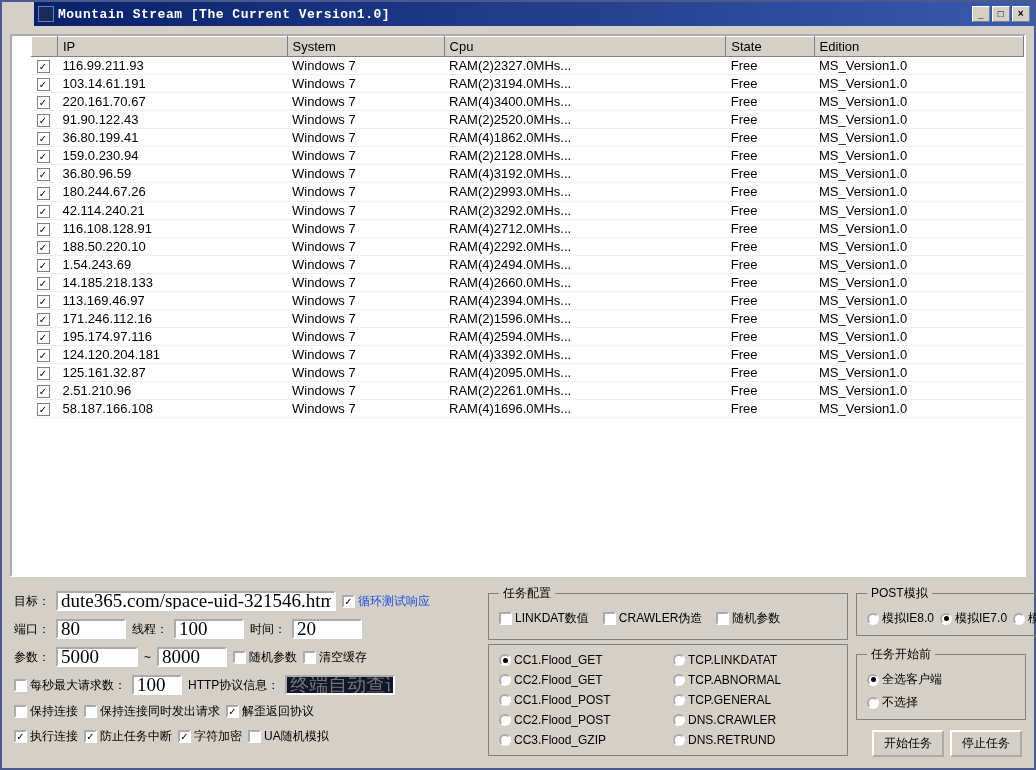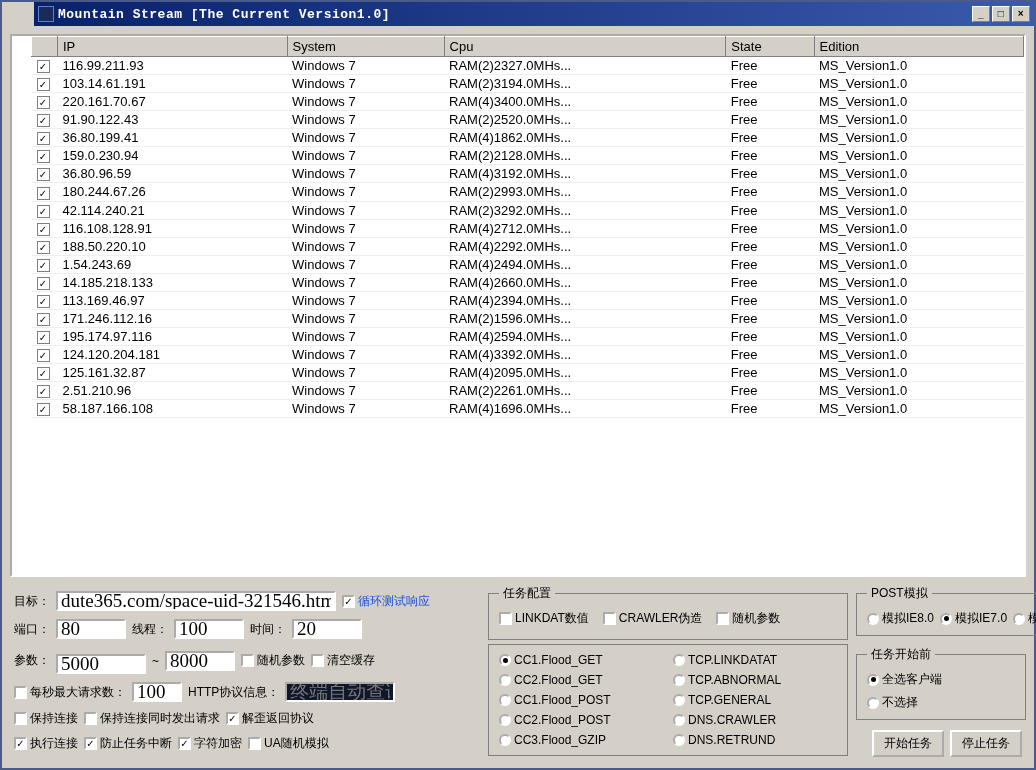--- a/index.html
+++ b/index.html
@@ -247,21 +247,21 @@
         <div class="row">
           <span class="lbl">端口：</span>
           <input type="text" style="width: 70px;" value="80">
           <span class="lbl">线程：</span>
           <input type="text" style="width: 70px;" value="100">
           <span class="lbl">时间：</span>
           <input type="text" style="width: 70px;" value="20">
         </div>
         <div class="row">
           <span class="lbl">参数：</span>
-          <input type="text" style="width: 90px; margin-top: 7px;" value="5000">
+          <input type="text" style="width: 82px;" value="5000">
           <span>~</span>
           <input type="text" style="width: 70px;" value="8000">
           <span class="cbwrap">
               <span class="cb"></span>
               <span>随机参数</span>
             </span>
           <span class="cbwrap">
               <span class="cb"></span>
               <span>清空缓存</span>
             </span>

